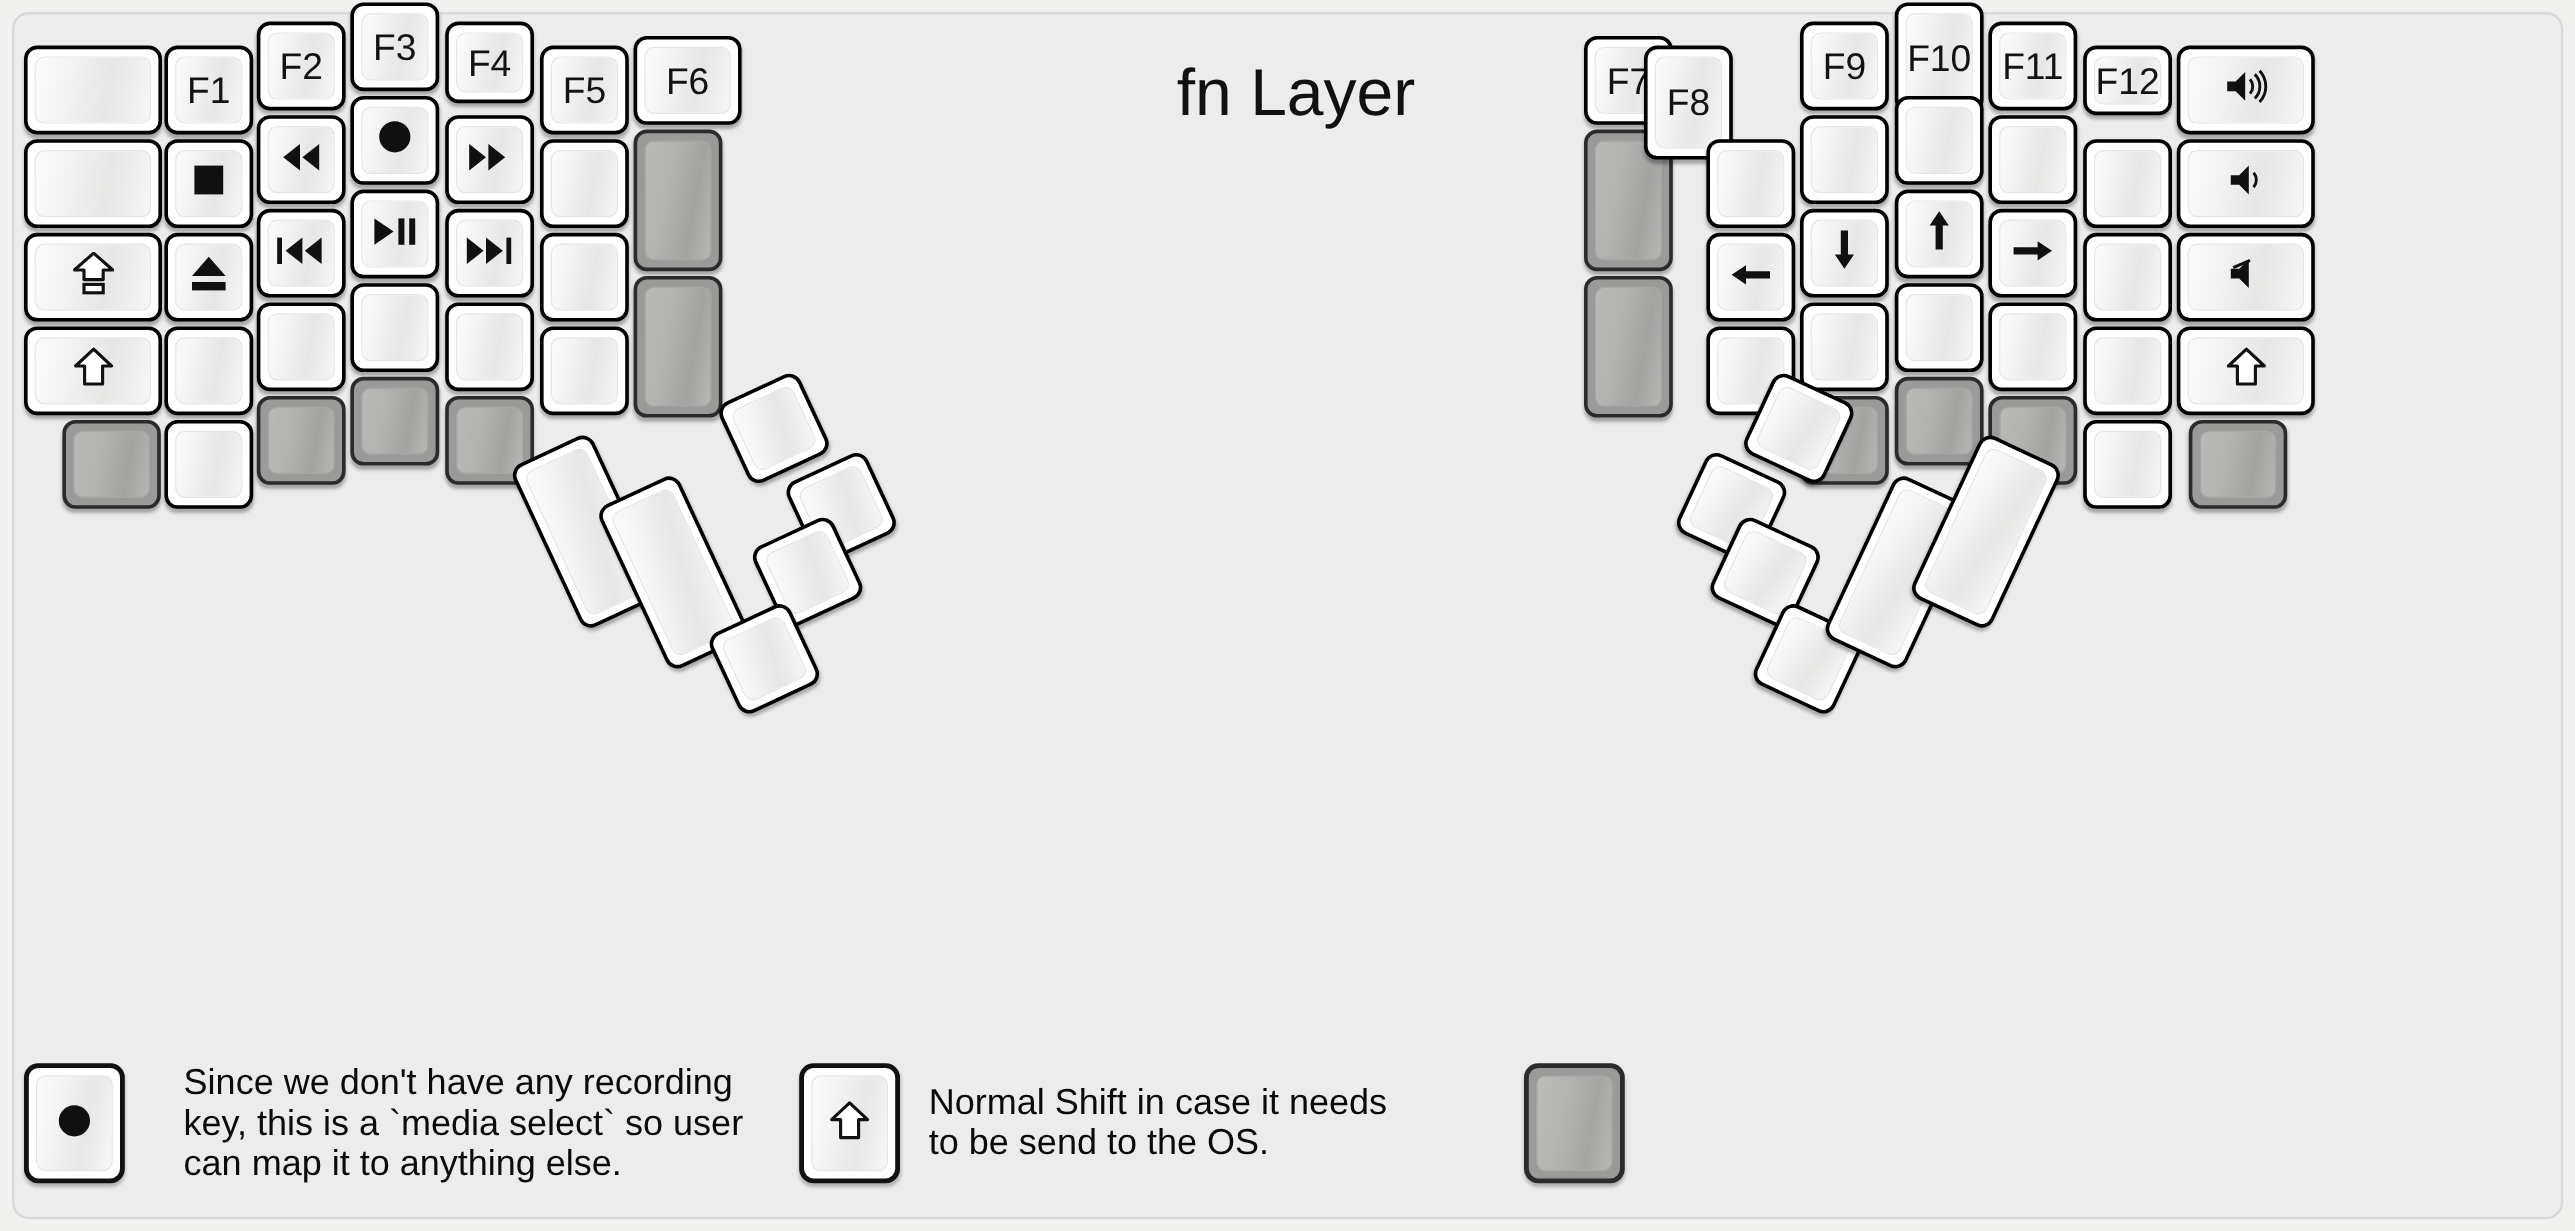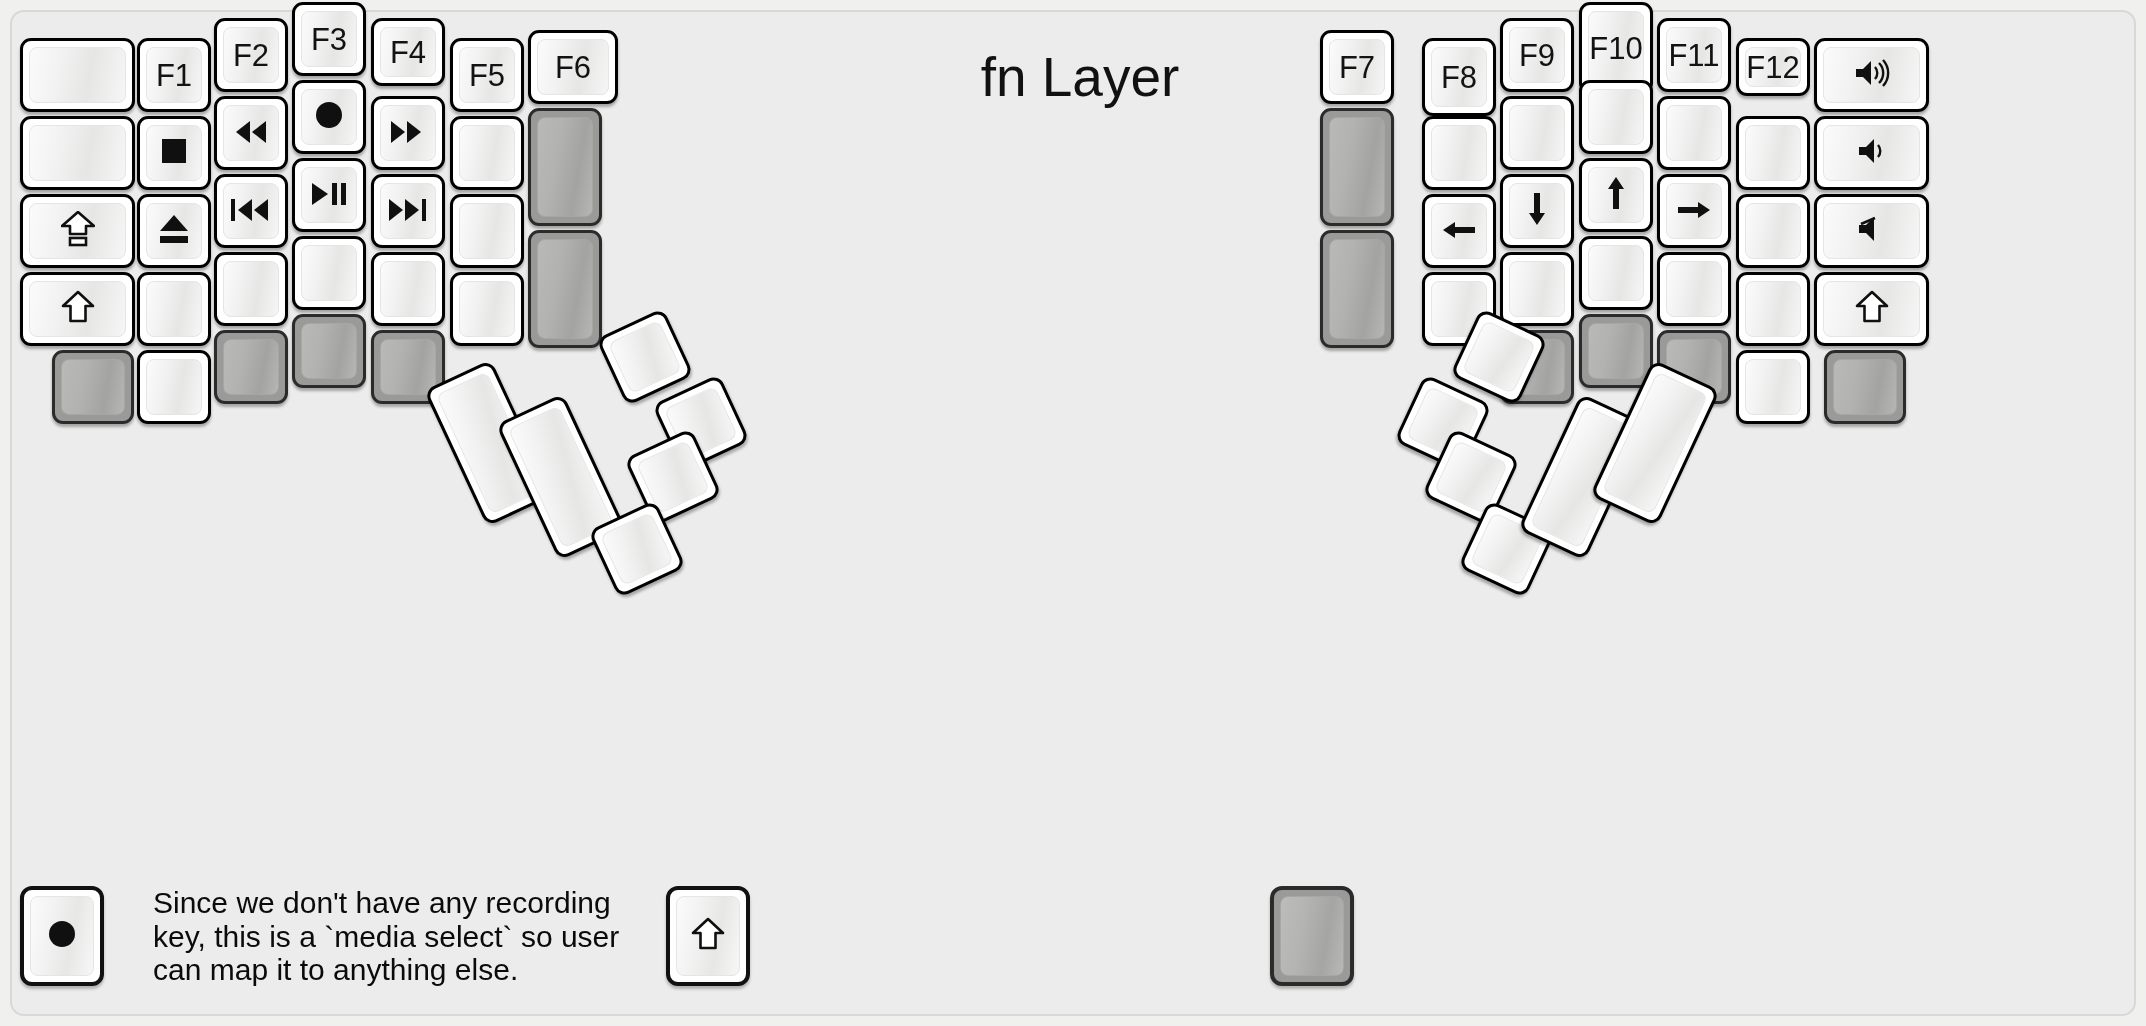--- a/index.html
+++ b/index.html
@@ -267,21 +267,21 @@
         <div class="cap">
           <span class="lbl">F7</span>
         </div>
       </div>
       <div class="key trans" style="left: 1320px; top: 108px; width: 74px; height: 118px;">
         <div class="cap"></div>
       </div>
       <div class="key trans" style="left: 1320px; top: 230px; width: 74px; height: 118px;">
         <div class="cap"></div>
       </div>
-      <div class="key" style="left: 1422px; top: 38px; width: 74px; height: 78px;">
+      <div class="key" style="left: 1370px; top: 38px; width: 74px; height: 95px;">
         <div class="cap">
           <span class="lbl">F8</span>
         </div>
       </div>
       <div class="key" style="left: 1422px; top: 116px; width: 74px; height: 74px;">
         <div class="cap"></div>
       </div>
       <div class="key" style="left: 1422px; top: 194px; width: 74px; height: 74px;">
         <div class="cap">
           <span class="lbl glyph"><svg width="36" height="26" viewBox="0 0 36 26" fill="#101010" xmlns="http://www.w3.org/2000/svg">
@@ -460,20 +460,22 @@
 can map it to anything else.</div>
       </div>
       <div class="lg-item" style="left: 666px; top: 10px;">
         <div class="lg-key">
           <div class="cap">
             <span><svg width="34" height="34" viewBox="0 0 34 34" fill="#101010" xmlns="http://www.w3.org/2000/svg">
                 <path d="M17 2 L32 16 L24.5 16 L24.5 31 L9.5 31 L9.5 16 L2 16 Z" fill="#ffffff" stroke="#101010" stroke-width="2.6" stroke-linejoin="round"></path>
               </svg></span>
           </div>
         </div>
+        <div class="lg-text">Normal Shift in case it needs
+to be send to the OS.</div>
       </div>
       <div class="lg-item" style="left: 1270px; top: 10px;">
         <div class="lg-key trans">
           <div class="cap"></div>
         </div>
       </div>
     </div>
 
 </div>
 

